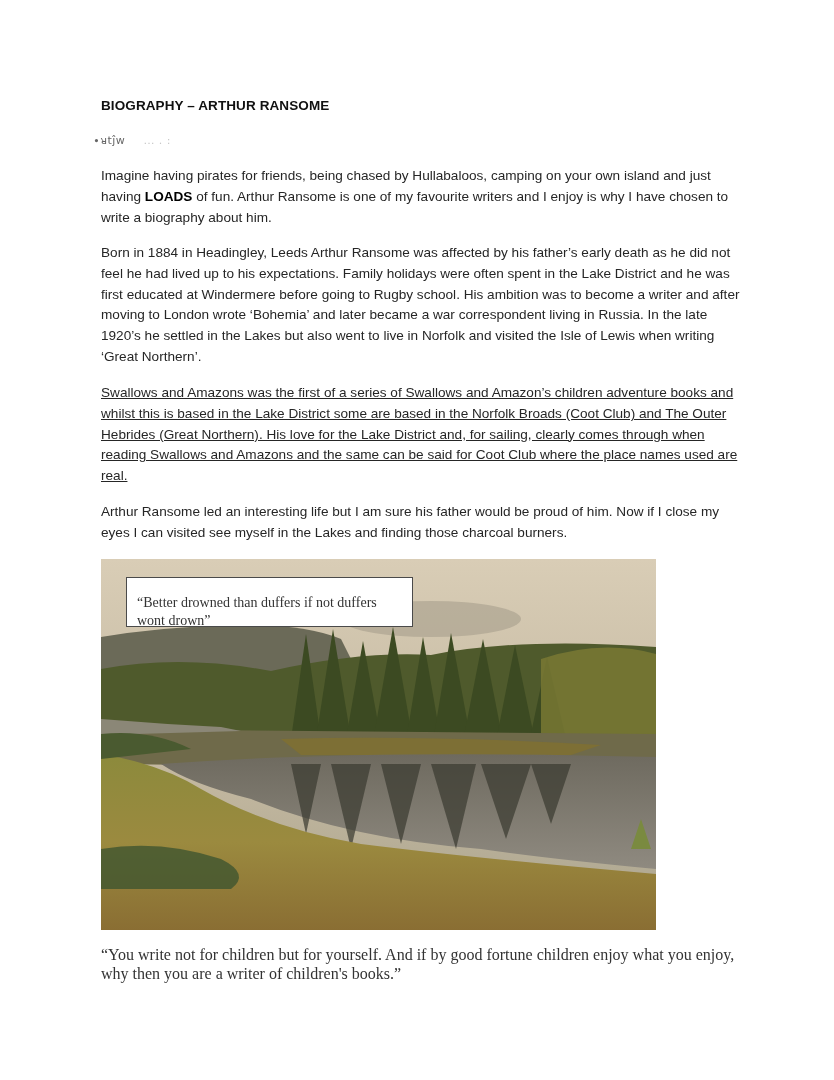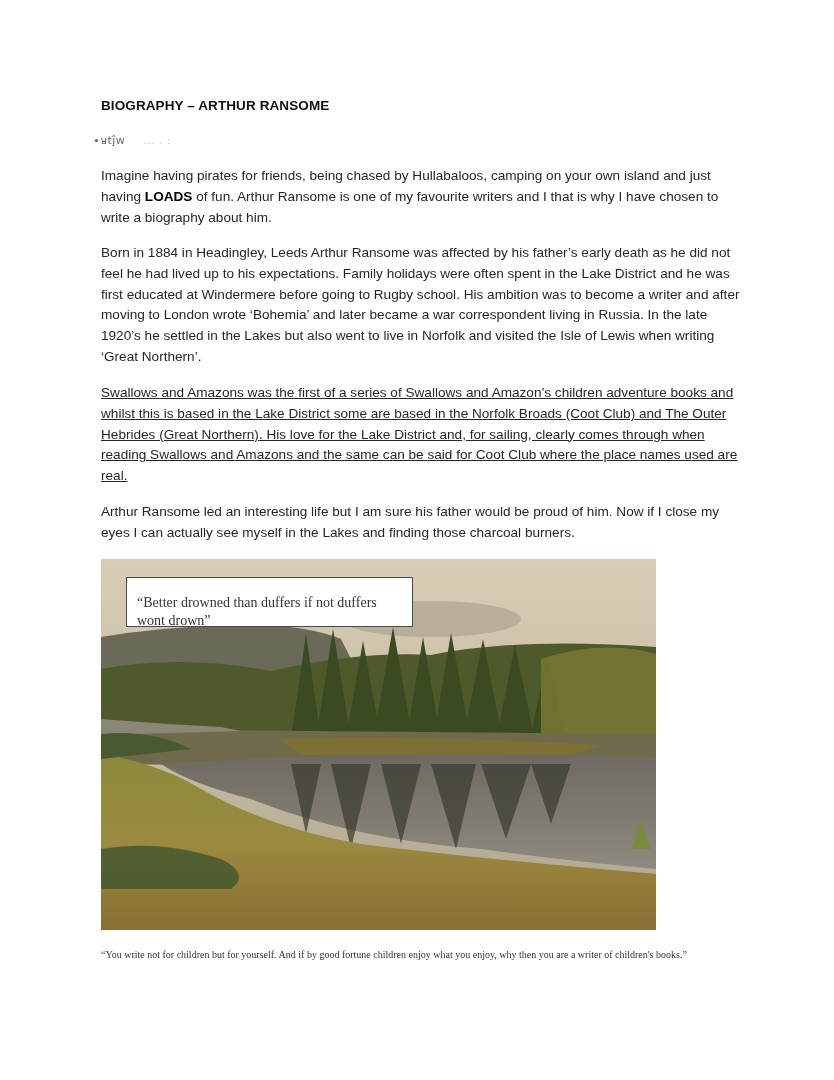--- a/index.html
+++ b/index.html
@@ -34,41 +34,41 @@
     }
     .photo svg { display: block; }
     .quote-box {
       position: absolute; left: 122px; top: 577px; width: 287px; height: 50px;
       background: #ffffff; border: 1.5px solid #4a4a4a; box-sizing: border-box;
       padding: 16px 10px;
       font-family: "Liberation Serif", serif; font-size: 14px; line-height: 18px; color: #333;
     }
     .bottom-quote {
       position: absolute; left: 97px; top: 945px; width: 640px;
-      font-family: "Liberation Serif", serif; font-size: 10px; line-height: 19px; color: #333;
+      font-family: "Liberation Serif", serif; font-size: 16px; line-height: 19px; color: #333;
     }
   </style>
 </head>
 <body>
 
 <div class="page">
 
   <div class="title">BIOGRAPHY – ARTHUR RANSOME</div>
 
   <div class="garble">
     <span>∙ᴚtĵw</span><span class="faint">…   .   :</span>
   </div>
 
-  <p class="para p1"><span>Imagine having pirates for friends, being chased by Hullabaloos, camping on your own island and just having </span><b>LOADS</b><span> of fun.  Arthur Ransome is one of my favourite writers and I that is why I have chosen to write a biography about him.</span></p>
+  <p class="para p1"><span>Imagine having pirates for friends, being chased by Hullabaloos, camping on your own island and just having </span><b>LOADS</b><span> of fun.  Arthur Ransome is one of my favourite writers and I enjoy is why I have chosen to write a biography about him.</span></p>
 
   <p class="para p2">Born in 1884 in Headingley, Leeds Arthur Ransome was affected by his father’s early death as he did not feel he had lived up to his expectations. Family holidays were often spent in the Lake District and he was first educated at Windermere before going to Rugby school.  His ambition was to become a writer and after moving to London wrote ‘Bohemia’ and later became a war correspondent living in Russia. In the late 1920’s he settled in the Lakes but also went to live in Norfolk and visited the Isle of Lewis when writing ‘Great Northern’.</p>
 
   <p class="para p3">Swallows and Amazons was the first of a series of Swallows and Amazon’s children adventure books and whilst this is based in the Lake District some are based in the Norfolk Broads (Coot Club) and The Outer Hebrides (Great Northern).   His love for the Lake District and, for sailing, clearly comes through when reading Swallows and Amazons and the same can be said for Coot Club where the place names used are real.</p>
 
-  <p class="para p4">Arthur Ransome led an interesting life but I am sure his father would be proud of him. Now if I close my eyes I can actually see myself in the Lakes and finding those charcoal burners.</p>
+  <p class="para p4">Arthur Ransome led an interesting life but I am sure his father would be proud of him. Now if I close my eyes I can visited see myself in the Lakes and finding those charcoal burners.</p>
 
   <div class="photo">
     <svg width="555" height="371" viewBox="0 0 555 371">
       <defs>
         <linearGradient id="sky" x1="0" y1="0" x2="0" y2="1">
           <stop offset="0" stop-color="#d9cdb6"></stop>
           <stop offset="0.6" stop-color="#c2b79f"></stop>
           <stop offset="1" stop-color="#a9a38d"></stop>
         </linearGradient>
         <linearGradient id="water" x1="0" y1="0" x2="0" y2="1">

